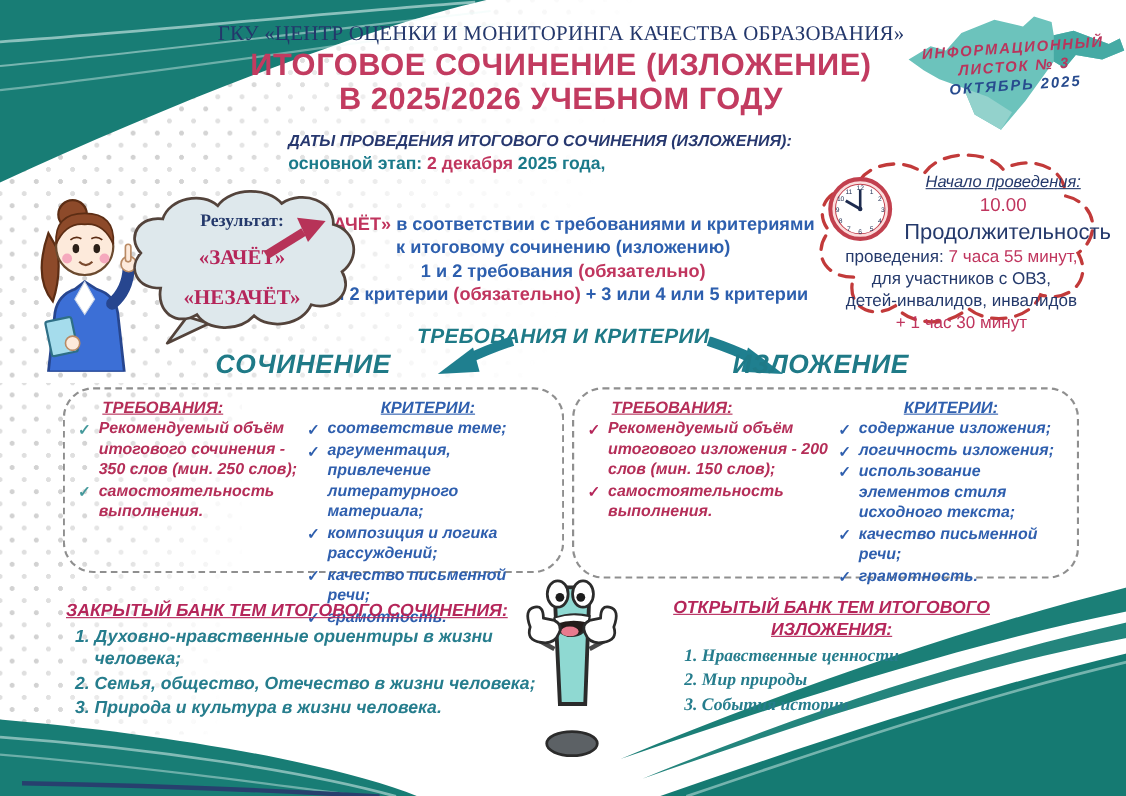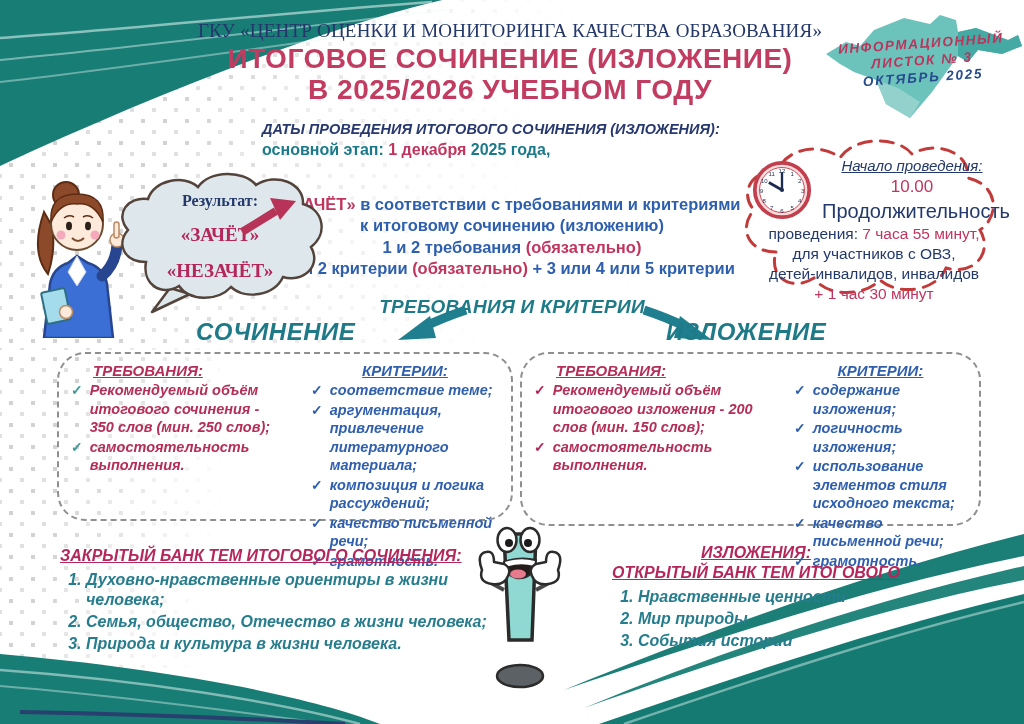--- a/index.html
+++ b/index.html
@@ -82,21 +82,21 @@
 
   
   .center-heading{left:312px;top:296px;width:400px;text-align:center;z-index:3;
     font-style:italic;font-weight:bold;font-size:19px;color:#1f7a87;letter-spacing:.3px;}
   .col-heading{z-index:3;font-style:italic;font-weight:bold;font-size:24px;color:#1f7a87;letter-spacing:.5px;}
   .col-heading.left{left:196px;top:318px;}
   .col-heading.right{left:666px;top:318px;}
 
   
   .dash-box{position:absolute;z-index:3;border:2px dashed #8f8f8f;border-radius:28px;
-    display:flex;padding:8px 12px 6px 12px;gap:32px;}
+    display:flex;padding:8px 12px 6px 12px;}
   .box-essay{left:57px;top:352px;width:456px;height:169px;}
   .box-izl{left:520px;top:352px;width:461px;height:174px;}
   .bcol{display:flex;flex-direction:column;}
   .bcol .bhead{font-style:italic;font-weight:bold;font-size:15px;text-decoration:underline;margin-bottom:2px;}
   .bhead.crim{color:#b52e58;}
   .bhead.blue{color:#2f5fae;text-align:center;}
   .blist{list-style:none;margin:0;padding:0;}
   .blist li{display:flex;gap:7px;font-style:italic;font-weight:bold;font-size:14.5px;line-height:1.28;margin-bottom:1px;}
   .blist .chk{flex:0 0 auto;font-style:normal;font-size:14px;line-height:1.3;}
   .li-crim{color:#b52e58;}
@@ -111,21 +111,21 @@
   .bhead.req-indent{margin-left:22px;}
 
   
   .bank{position:absolute;z-index:3;}
   .bank-closed{left:60px;top:546px;width:430px;}
   .bank-open{left:578px;top:543px;width:356px;}
   .bank-head{font-style:italic;font-weight:bold;font-size:16px;color:#b5265a;
     text-decoration:underline;line-height:1.25;}
   .bank-open .bank-head{text-align:center;}
   .bank ol{margin:4px 0 0 0;padding-left:26px;}
-  .bank-open ol{margin-left:34px;}
+  .bank-open ol{margin-left:34px;font-family:Liberation Serif, serif;}
   .bank li{font-style:italic;font-weight:bold;font-size:16px;color:#267d8d;line-height:1.25;margin-bottom:2px;}
   .bank li::marker{color:#267d8d;}
 </style>
 </head>
 <body>
 
 <div class="dots dots-tl" data-name="diamond-dots-pattern"></div>
 <div class="dots dots-left" data-name="diamond-dots-pattern"></div>
 
 <svg class="swoosh" data-name="top-left-swoosh" style="left:0;top:0;" width="450" height="175" viewBox="0 0 450 175">
@@ -161,21 +161,21 @@
 </div>
 
 <div class="abs org-header" data-name="org-header">ГКУ «ЦЕНТР ОЦЕНКИ И МОНИТОРИНГА КАЧЕСТВА ОБРАЗОВАНИЯ»</div>
 <div class="abs page-title" data-name="page-title">
   <div data-name="page-title-line1">ИТОГОВОЕ СОЧИНЕНИЕ (ИЗЛОЖЕНИЕ)</div>
   <div data-name="page-title-line2">В 2025/2026 УЧЕБНОМ ГОДУ</div>
 </div>
 
 <div class="abs dates" data-name="dates-block">
   <div class="h" data-name="dates-heading">ДАТЫ ПРОВЕДЕНИЯ ИТОГОВОГО СОЧИНЕНИЯ (ИЗЛОЖЕНИЯ):</div>
-  <div class="row" data-name="dates-main-stage"><span class="t-teal">основной этап: </span><span class="t-crim">1 декабря </span><span class="t-teal">2025 года,</span></div>
+  <div class="row" data-name="dates-main-stage"><span class="t-teal">основной этап: </span><span class="t-crim">2 декабря </span><span class="t-teal">2025 года,</span></div>
 </div>
 
 <div class="abs pass-rules" data-name="pass-rules">
   <div data-name="pass-rules-line1"><span class="t-crim">«ЗАЧЁТ»</span><span> в соответствии с требованиями и критериями</span></div>
   <div data-name="pass-rules-line2">к итоговому сочинению (изложению)</div>
   <div data-name="pass-rules-line3"><span>1 и 2 требования </span><span class="t-crim">(обязательно)</span></div>
   <div data-name="pass-rules-line4"><span>1 и 2 критерии </span><span class="t-crim">(обязательно)</span><span> + 3 или 4 или 5 критерии</span></div>
 </div>
 
 <svg class="abs" data-name="teacher-illustration" style="left:14px;top:180px;z-index:3;" width="132" height="158" viewBox="0 0 132 158">
@@ -365,21 +365,21 @@
   <ellipse cx="66" cy="48" rx="8" ry="4.5" fill="#e87a8e"></ellipse>
   <g stroke="#2b2b2b" stroke-width="2.5" fill="#ffffff" stroke-linejoin="round">
     <path d="M30,44 q-6,-16 4,-18 q8,-2 8,10 l10,2 q8,4 4,12 q-4,10 -16,8 q-14,-2 -10,-14 Z"></path>
     <path d="M106,44 q6,-16 -4,-18 q-8,-2 -8,10 l-10,2 q-8,4 -4,12 q4,10 16,8 q14,-2 10,-14 Z"></path>
   </g>
   <ellipse cx="68" cy="150" rx="23" ry="11" fill="#5c6165" stroke="#2b2b2b" stroke-width="2.5"></ellipse>
 </svg>
 
 <div class="bank bank-open" data-name="open-bank">
   <div class="bank-head" data-name="open-bank-heading">
+    <div>ОТКРЫТЫЙ БАНК ТЕМ ИТОГОВОГО</div>
     <div>ИЗЛОЖЕНИЯ:</div>
-    <div>ОТКРЫТЫЙ БАНК ТЕМ ИТОГОВОГО</div>
   </div>
   <ol>
     <li data-name="list-item">Нравственные ценности</li>
     <li data-name="list-item">Мир природы</li>
     <li data-name="list-item">События истории</li>
   </ol>
 </div>
 
 </body></html>

